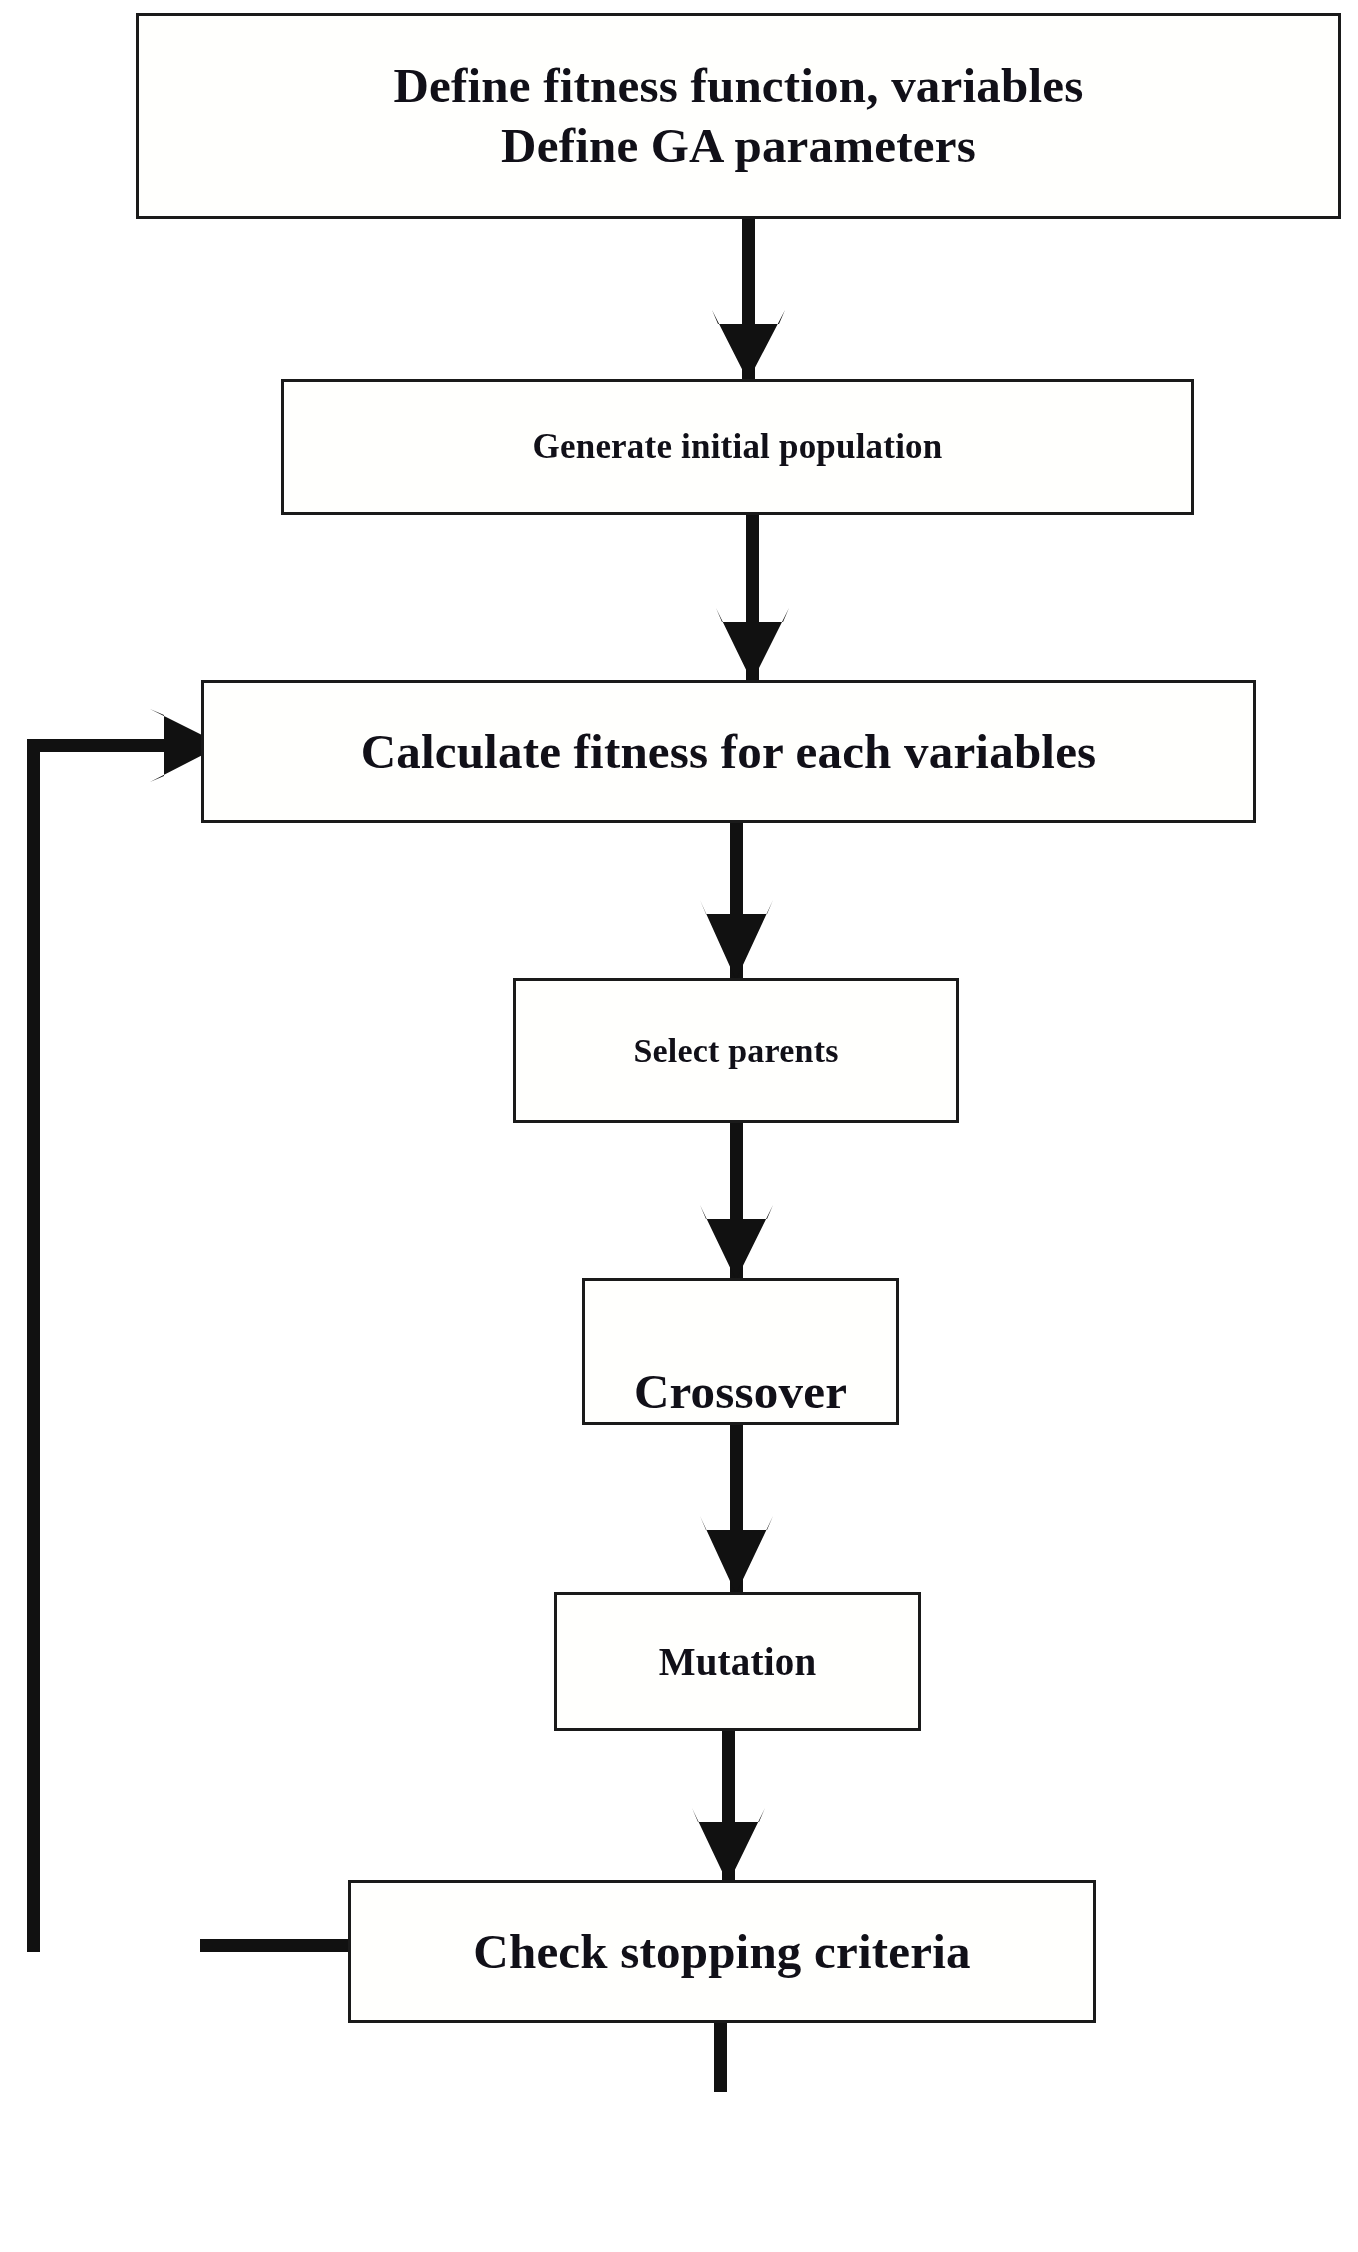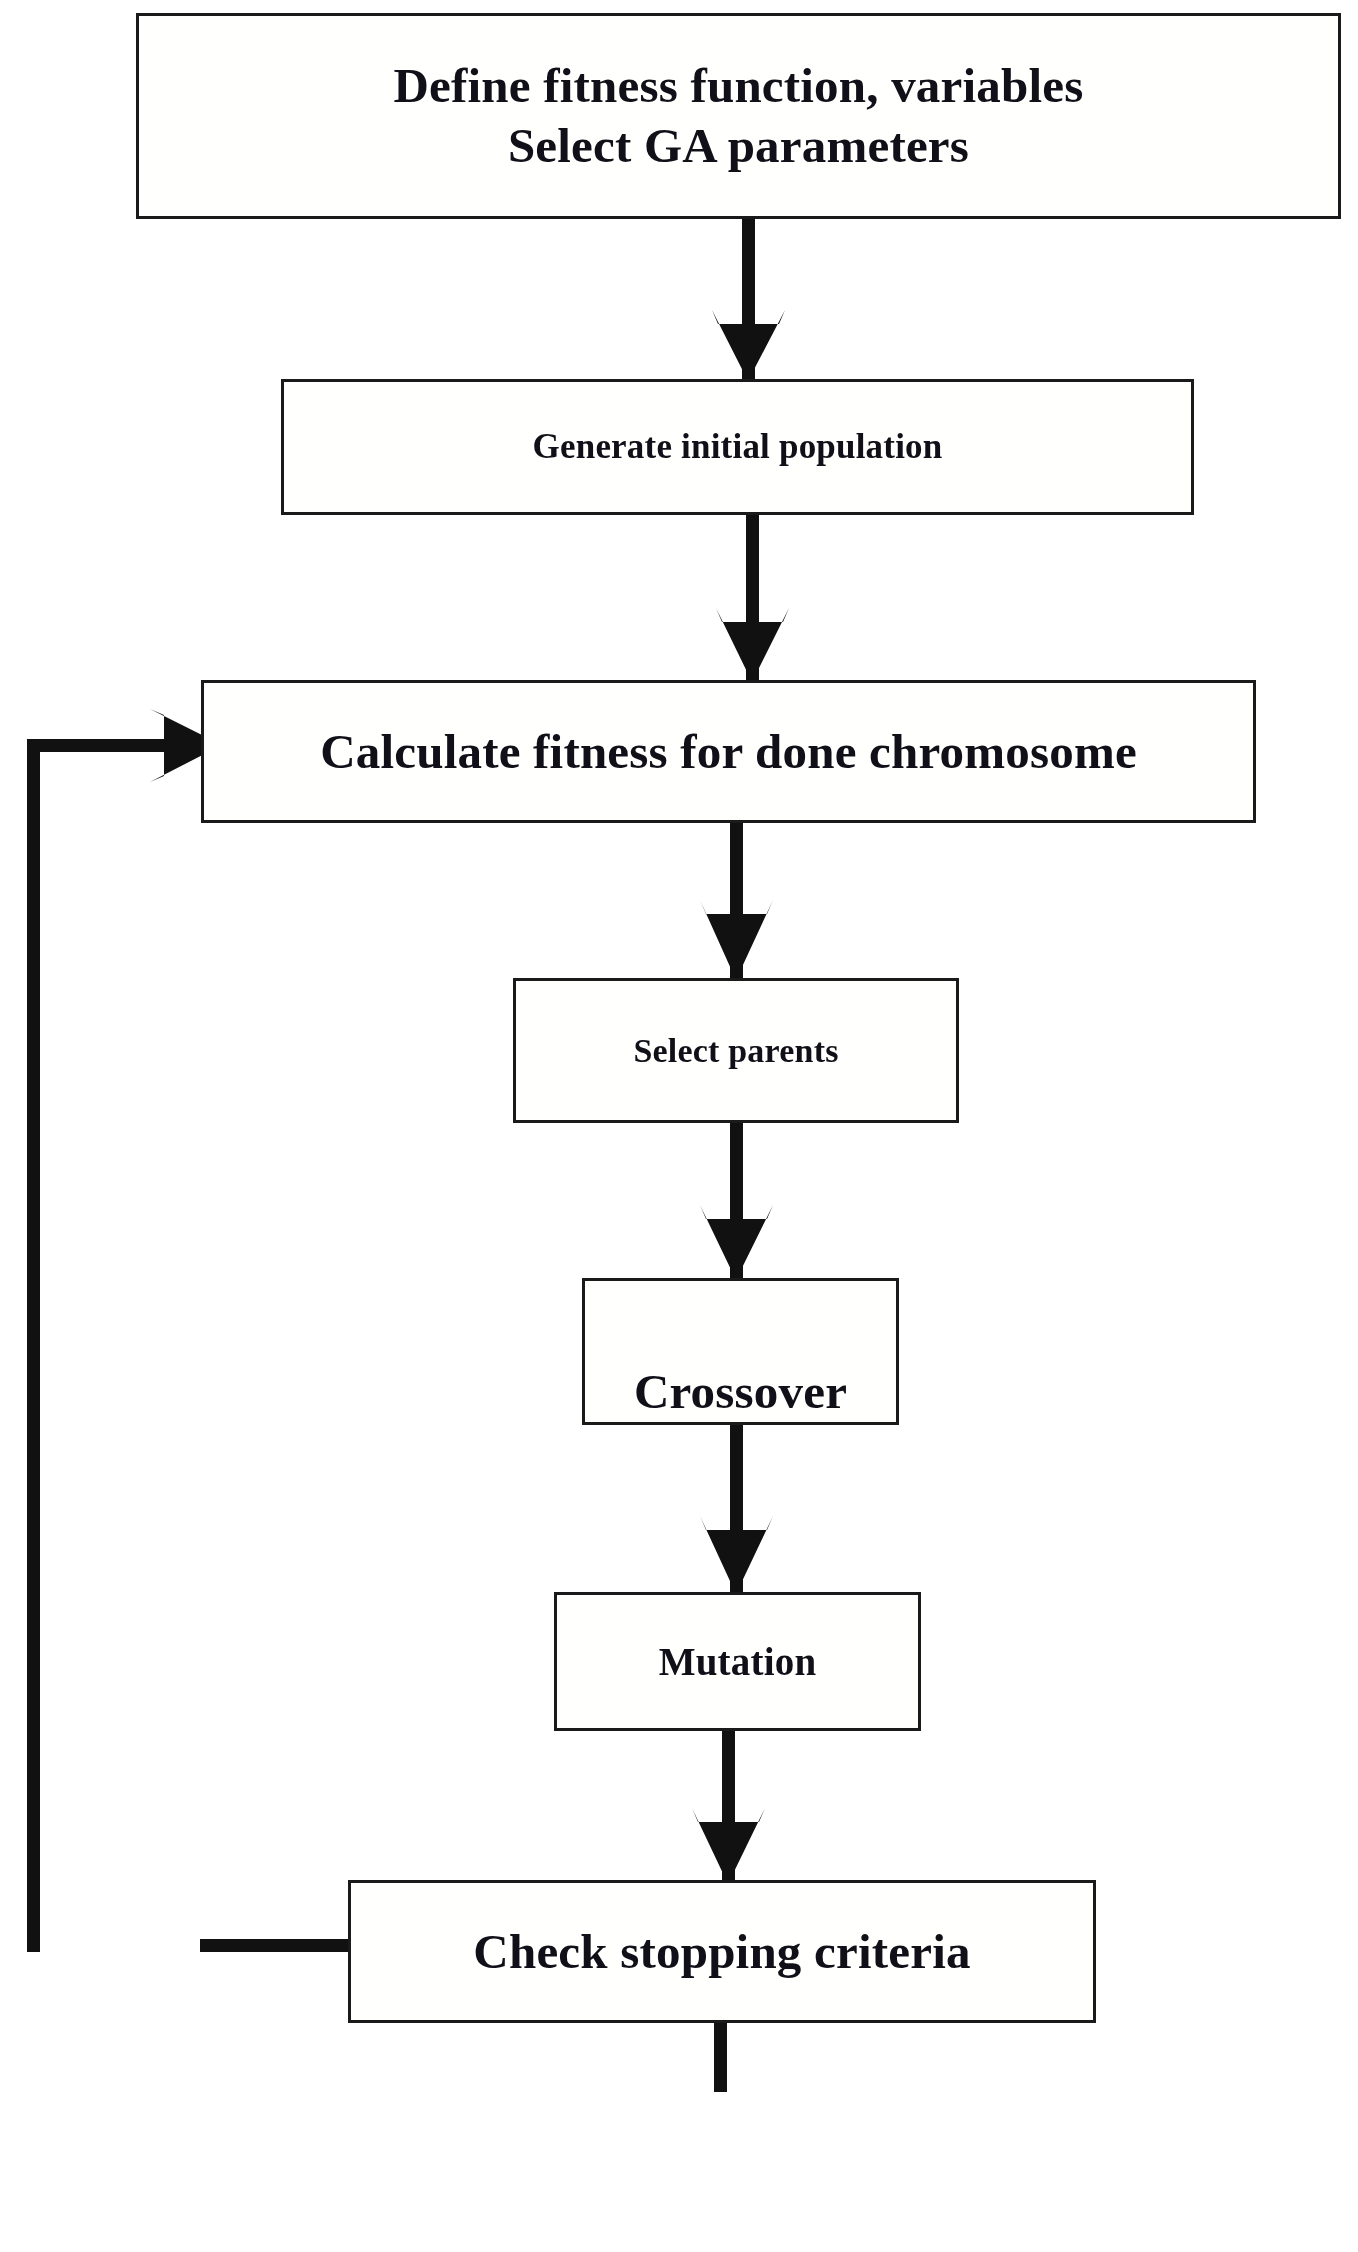--- a/index.html
+++ b/index.html
@@ -112,29 +112,29 @@
       <rect x="200" y="1939" width="148" height="13" fill="#111111"></rect>
       <rect x="27" y="1939" width="13" height="13" fill="#111111"></rect>
       <rect x="27" y="745" width="13" height="1207" fill="#111111"></rect>
       <rect x="27" y="739" width="130" height="13" fill="#111111"></rect>
 
       <path d="M 150,709 L 164,715 L 164,739 L 150,739 L 150,752 L 164,752 L 164,776 L 150,782 L 222,745 Z" fill="#111111"></path>
     </g>
   </svg>
 
   <div class="node" id="node-define">
-    <span class="node-label"><span>Define fitness function, variables</span><br><span>Select GA parameters</span></span>
+    <span class="node-label"><span>Define fitness function, variables</span><br><span>Define GA parameters</span></span>
   </div>
 
   <div class="node" id="node-generate">
     <span class="node-label">Generate initial population</span>
   </div>
 
   <div class="node" id="node-calculate">
-    <span class="node-label">Calculate fitness for done chromosome</span>
+    <span class="node-label">Calculate fitness for each variables</span>
   </div>
 
   <div class="node" id="node-select">
     <span class="node-label">Select parents</span>
   </div>
 
   <div class="node" id="node-crossover">
     <span class="node-label">Crossover</span>
   </div>
 

